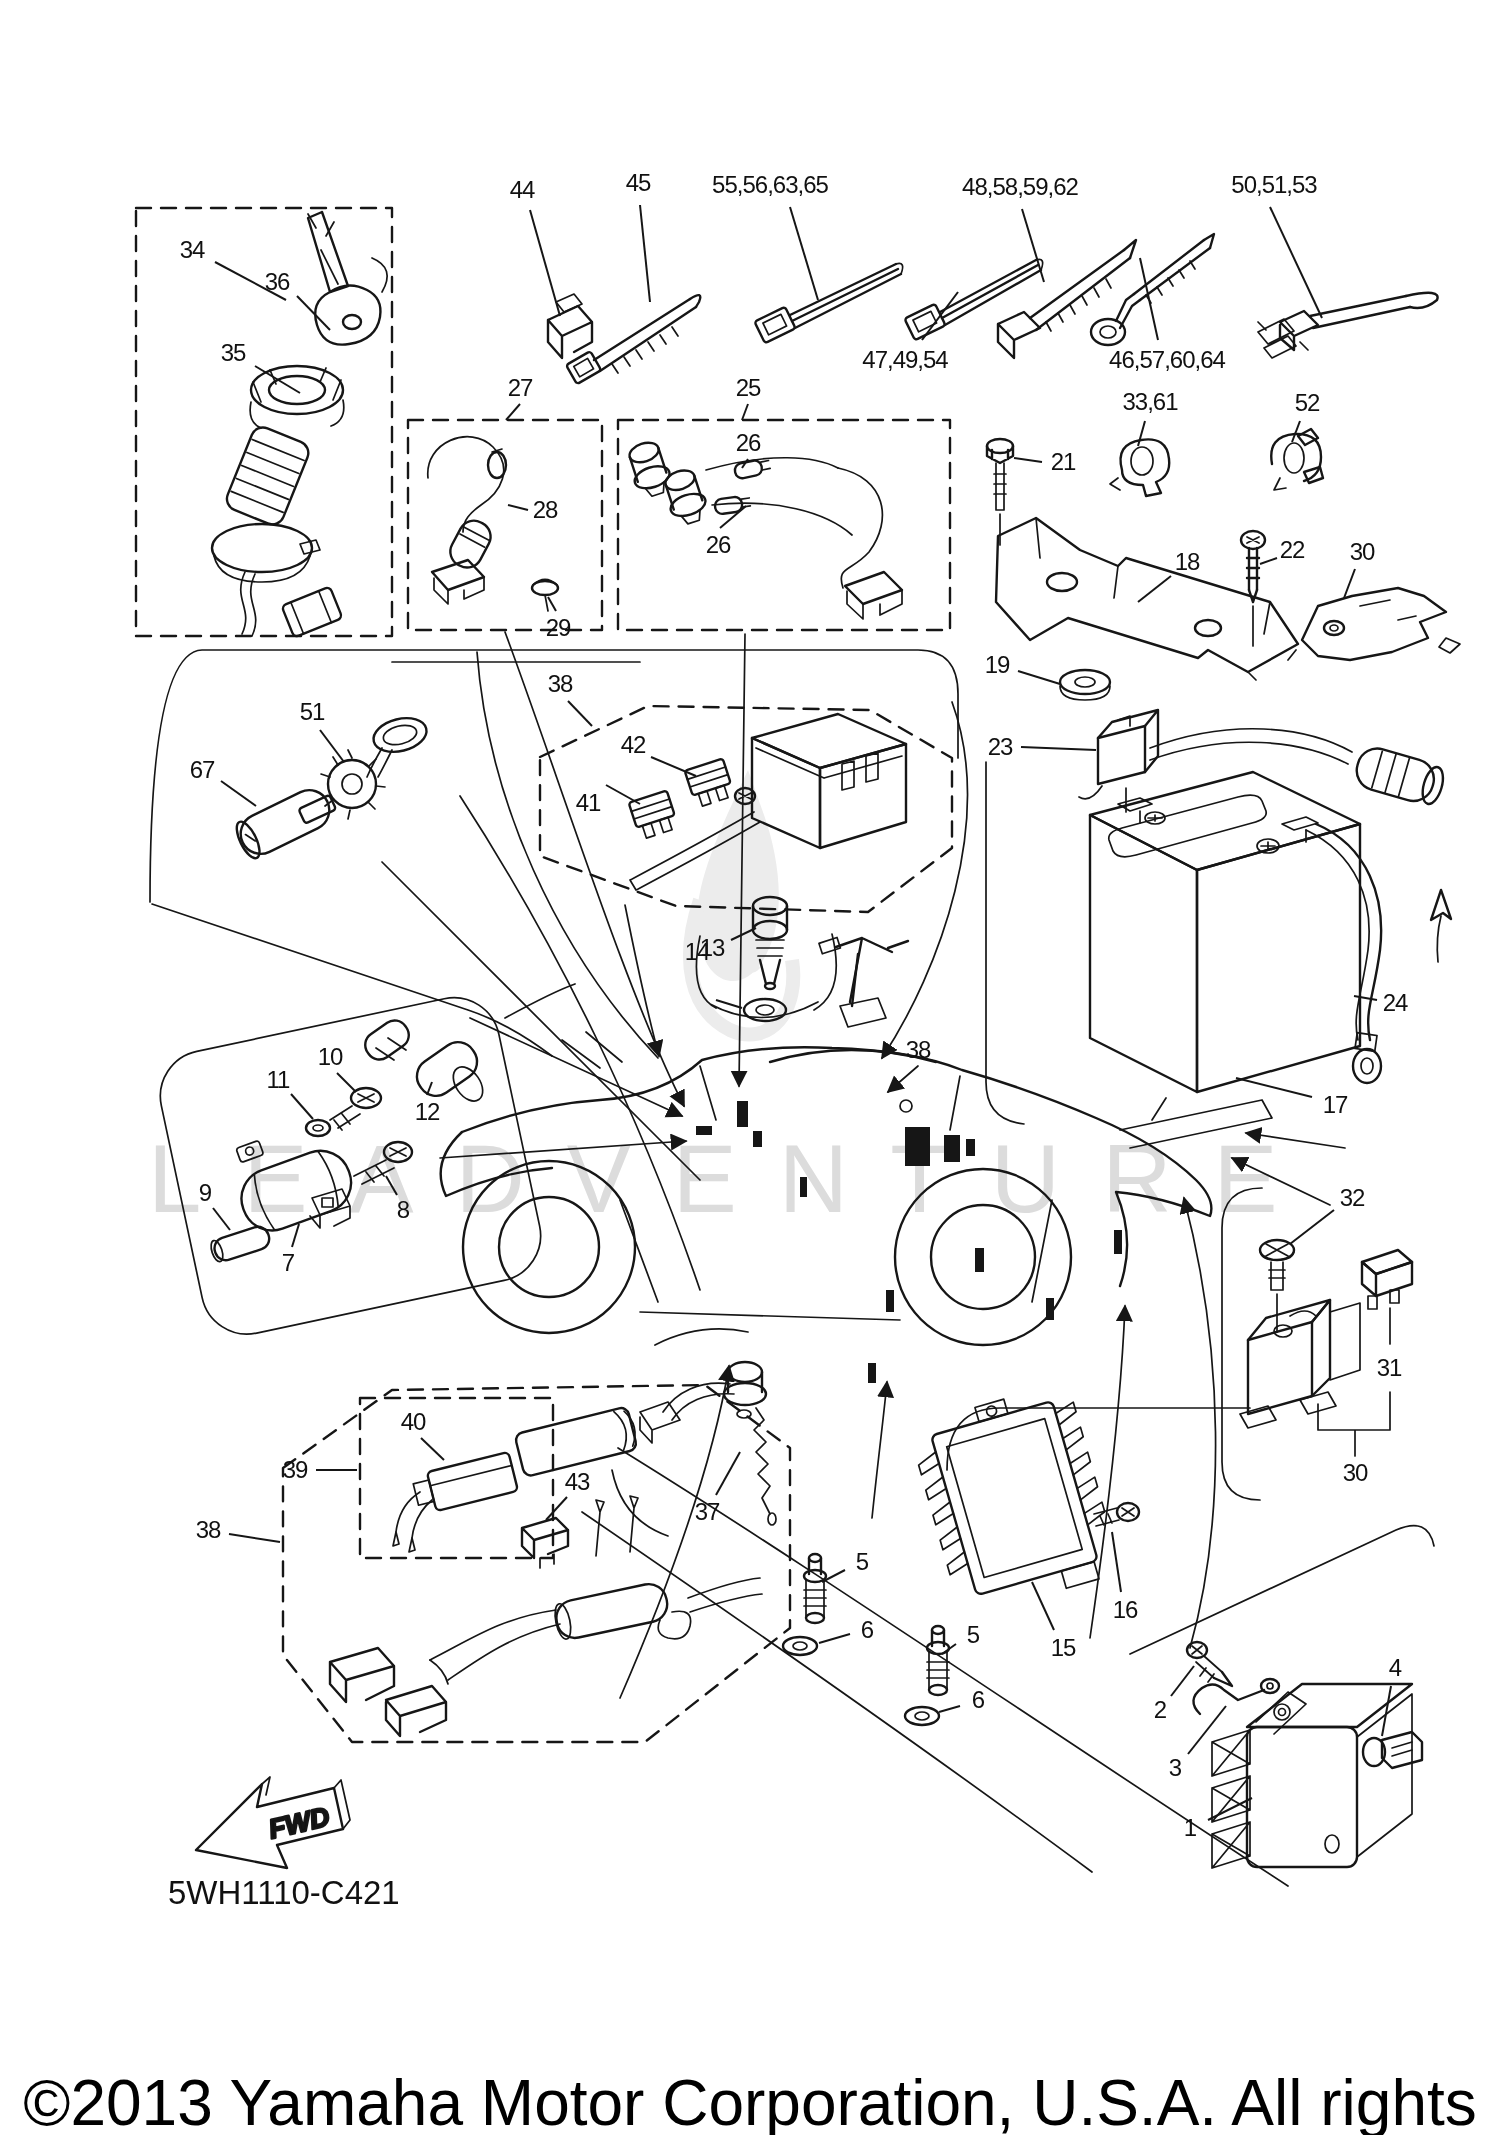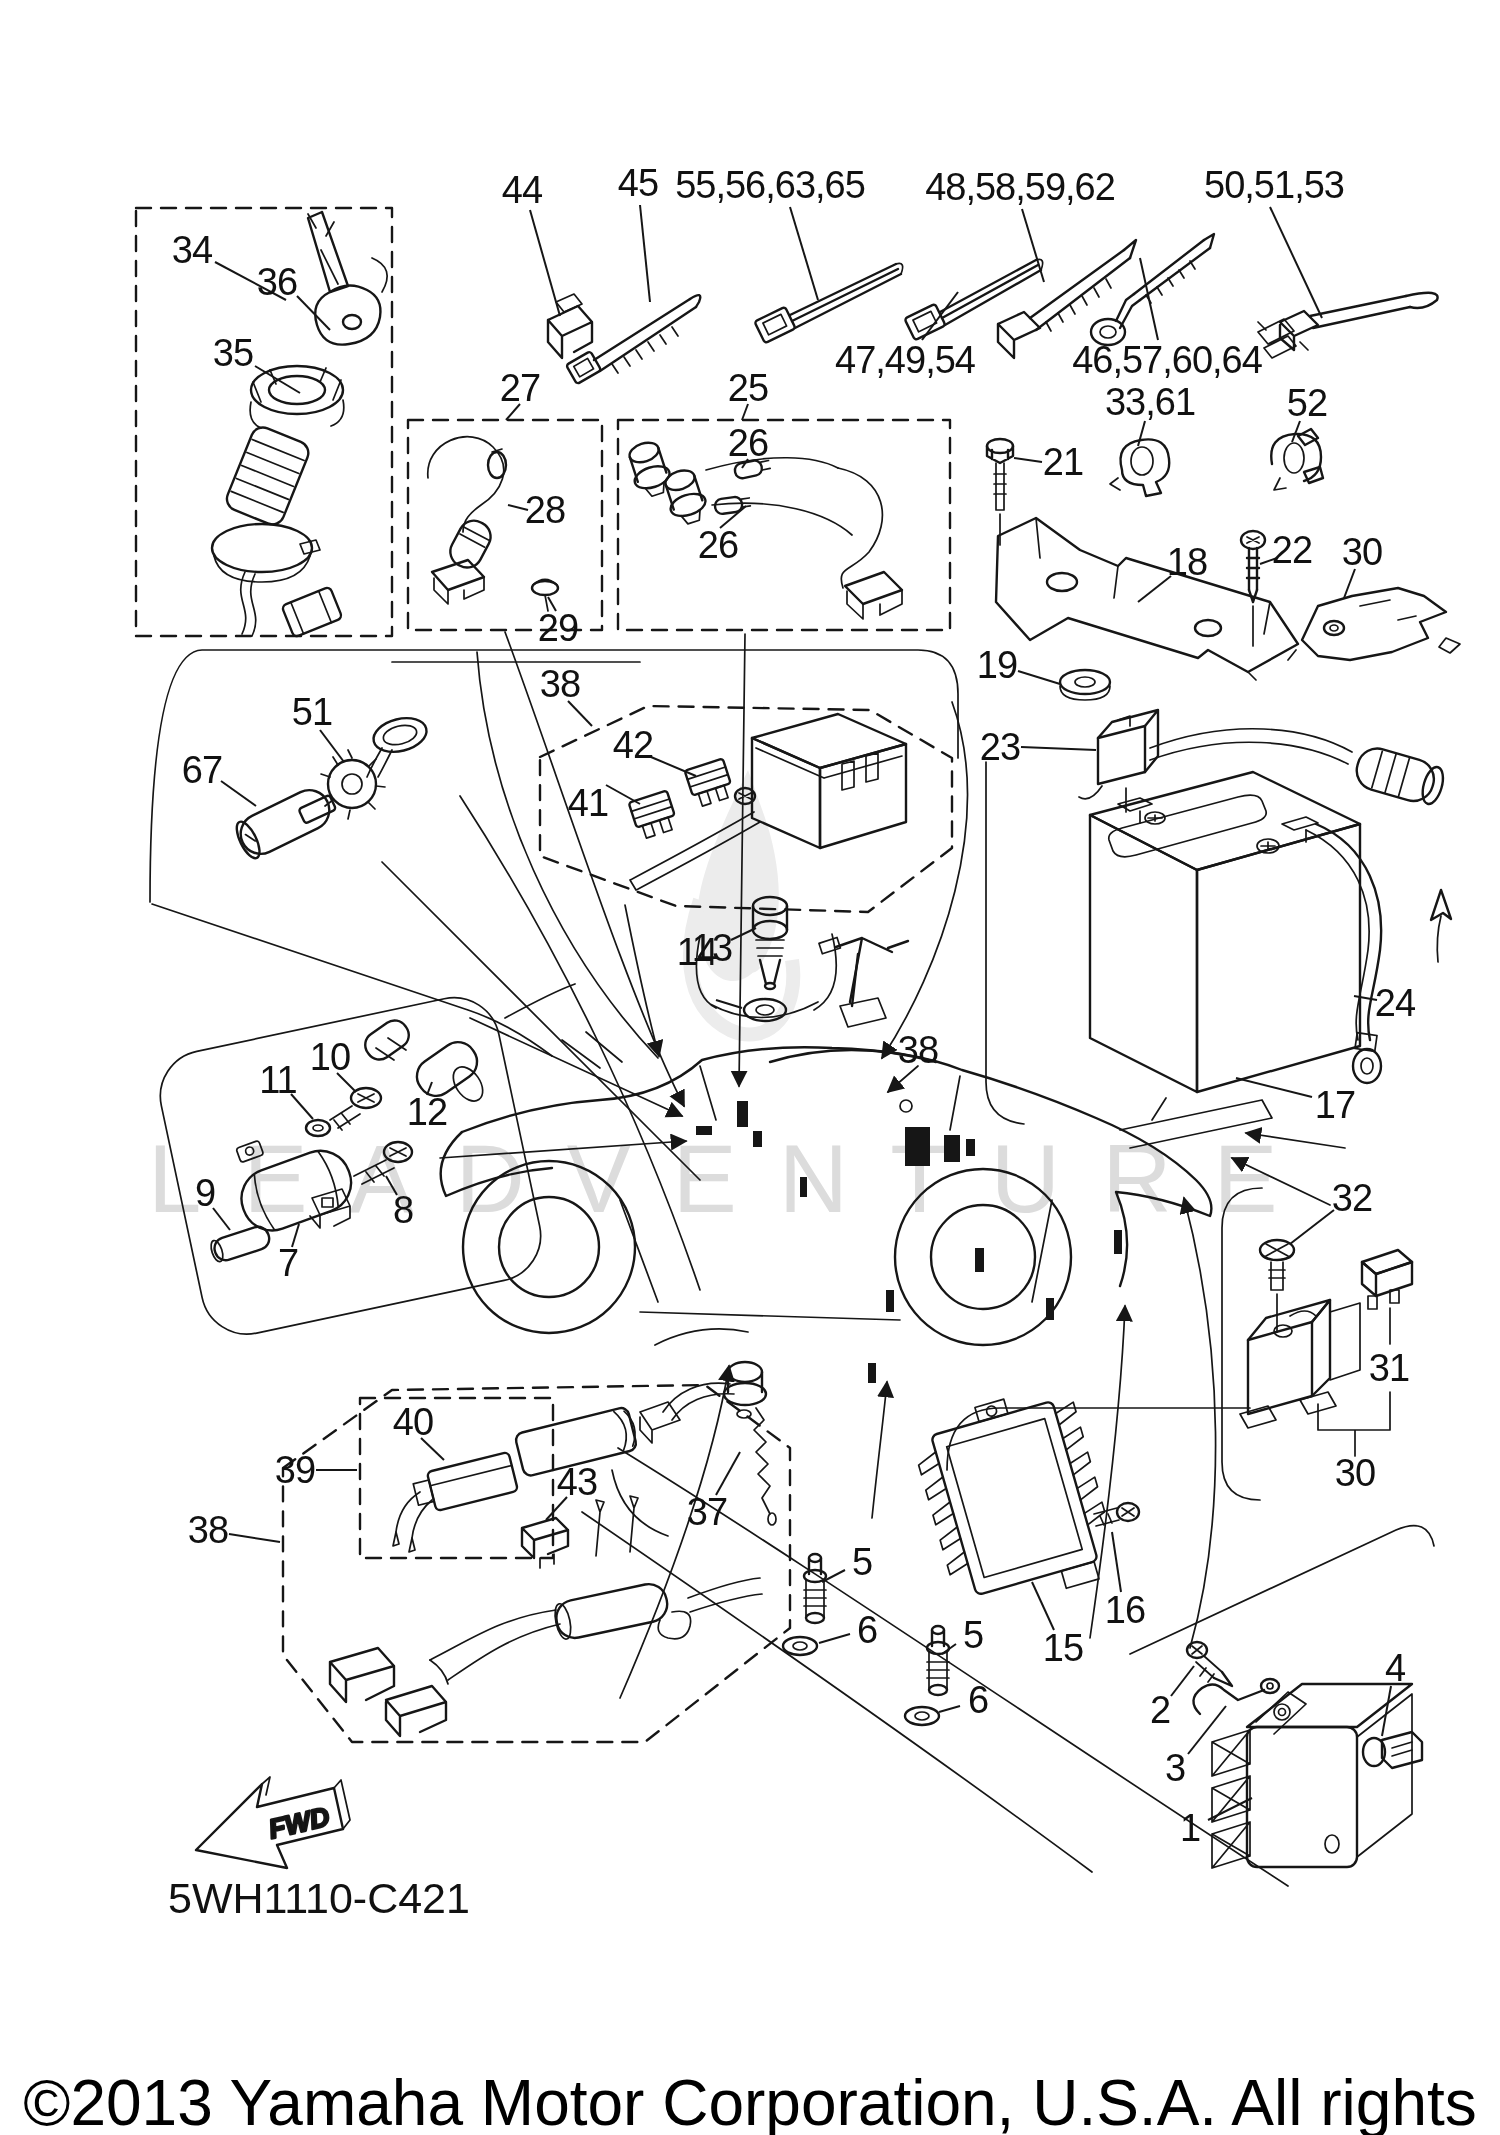--- a/index.html
+++ b/index.html
@@ -2,23 +2,23 @@
 <html><head>
 <meta charset="utf-8">
 <style>
   html,body{margin:0;padding:0;background:#fff;}
   .stage{position:relative;width:1500px;height:2135px;background:#ffffff;overflow:hidden;
          font-family:"Liberation Sans",sans-serif;}
   svg{position:absolute;left:0;top:0;}
   .ln{fill:none;stroke:#161616;stroke-width:2.4;stroke-linecap:round;stroke-linejoin:round;}
   .thin{stroke-width:1.7;}
   .dash{stroke-dasharray:15 10;}
-  .callout{position:absolute;transform:translate(-50%,-50%);font-size:38px;color:#111;
+  .callout{position:absolute;transform:translate(-50%,-50%);font-size:24px;color:#111;
            white-space:nowrap;letter-spacing:-1px;line-height:1;text-align:center;}
-  .code{position:absolute;left:168px;top:1874px;font-size:43px;color:#111;letter-spacing:0px;}
+  .code{position:absolute;left:168px;top:1874px;font-size:33px;color:#111;letter-spacing:0px;}
   .copyright{position:absolute;left:0;top:2066px;width:100%;text-align:center;font-size:64px;
              color:#000;letter-spacing:0;}
   .renderedby{position:absolute;left:0;top:2104px;width:100%;text-align:center;font-size:15px;color:#333;}
   .wm-text{font-size:96px;letter-spacing:42px;fill:#dcdcdc;font-family:"Liberation Sans",sans-serif;}
   .fwd-text{font-size:27px;font-weight:bold;font-style:italic;fill:#111;font-family:"Liberation Sans",sans-serif;}
 </style>
 </head>
 <body>
 
 <div class="stage">

